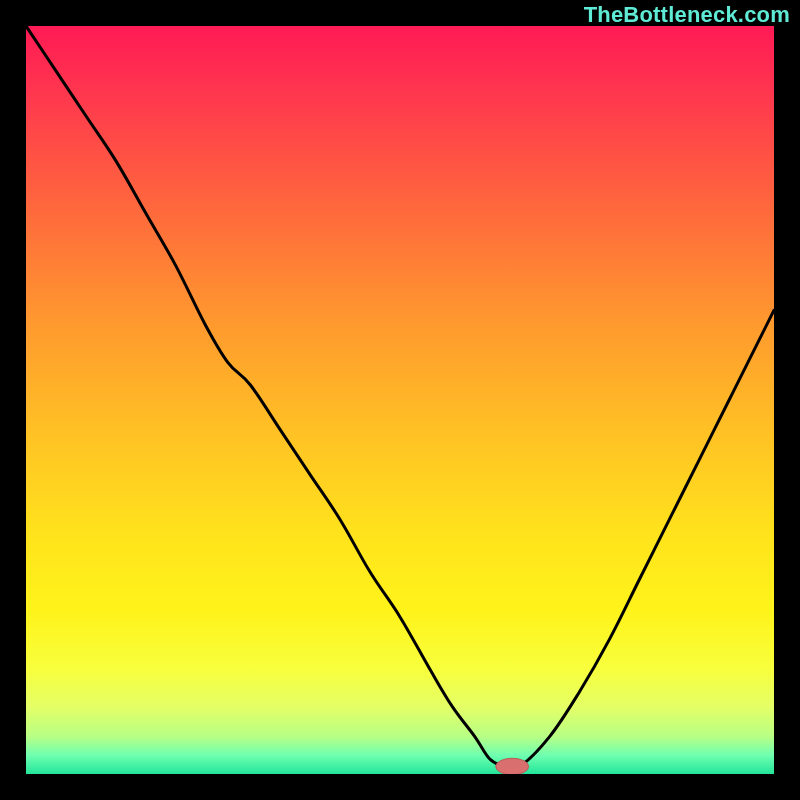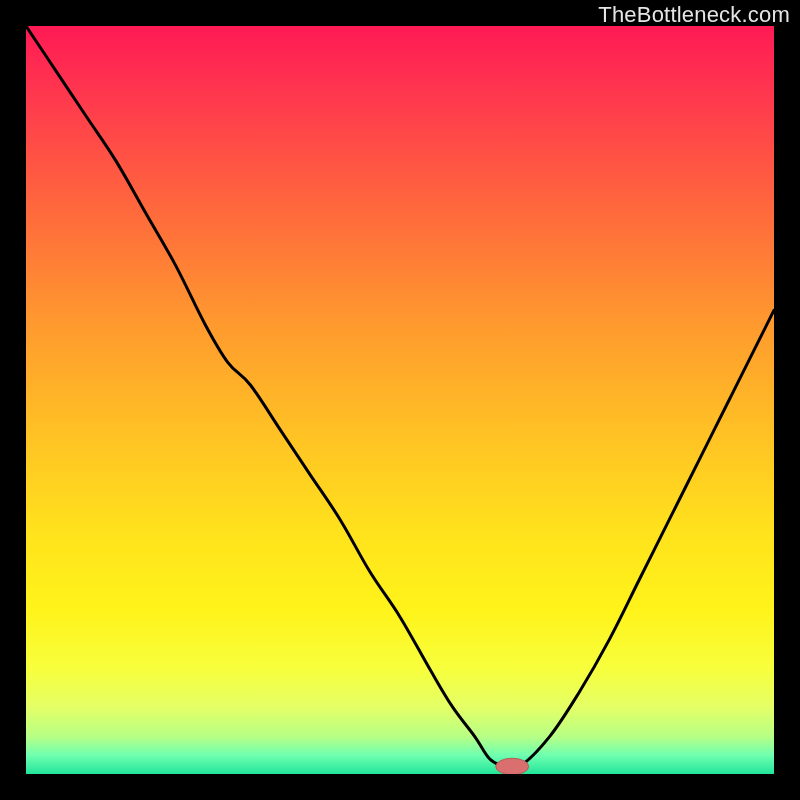--- a/index.html
+++ b/index.html
@@ -24,22 +24,22 @@
     top: 26px;
     width: 748px;
     height: 748px;
   }
   .watermark {
     position: absolute;
     top: 2px;
     right: 10px;
     font-family: Arial, Helvetica, sans-serif;
     font-size: 22px;
-    font-weight: 400;
-    color: #e5e5e5;
+    font-weight: 700;
+    color: #5eead4;
     letter-spacing: 0.2px;
     user-select: none;
   }
   svg { display: block; }
 </style>
 </head>
 <body>
 
 <div class="frame">
   <div class="plot">

